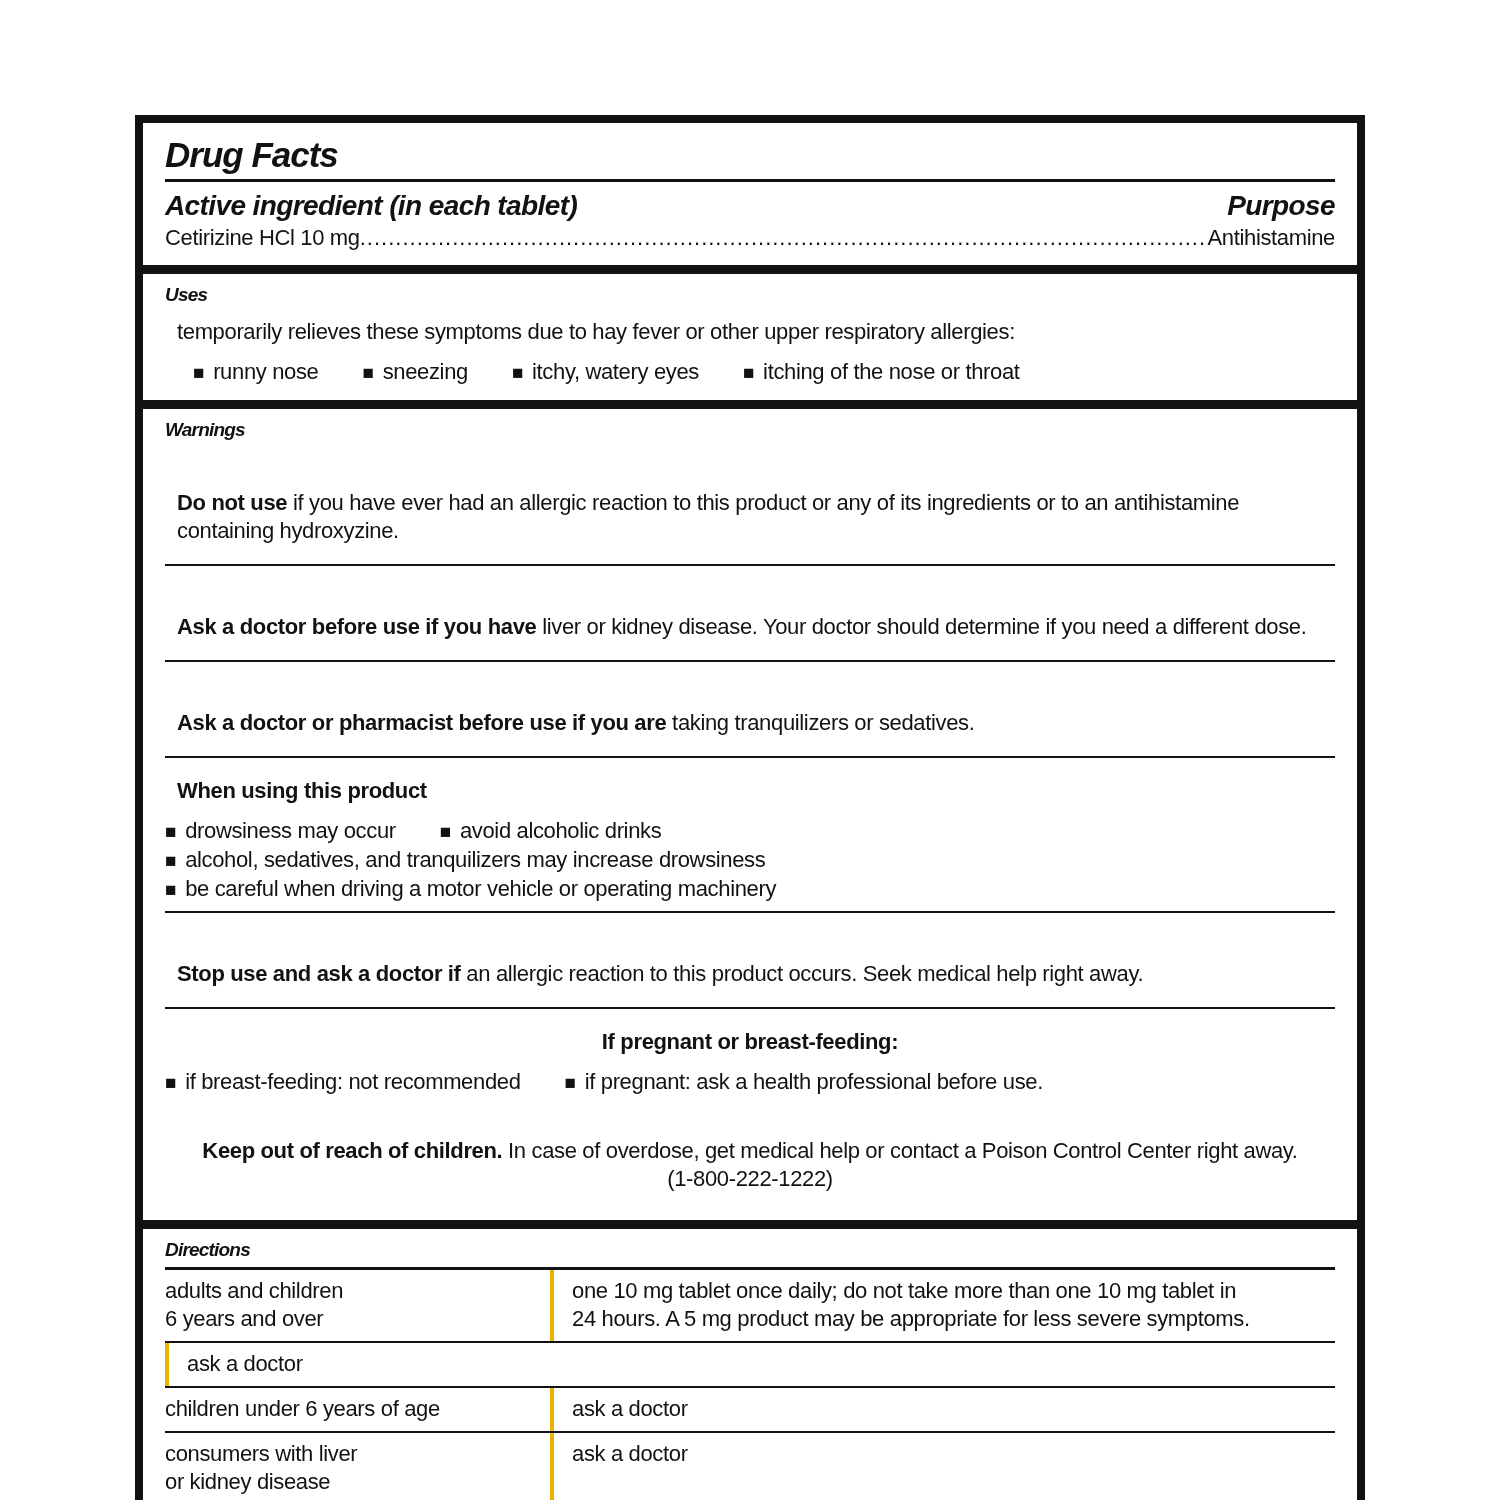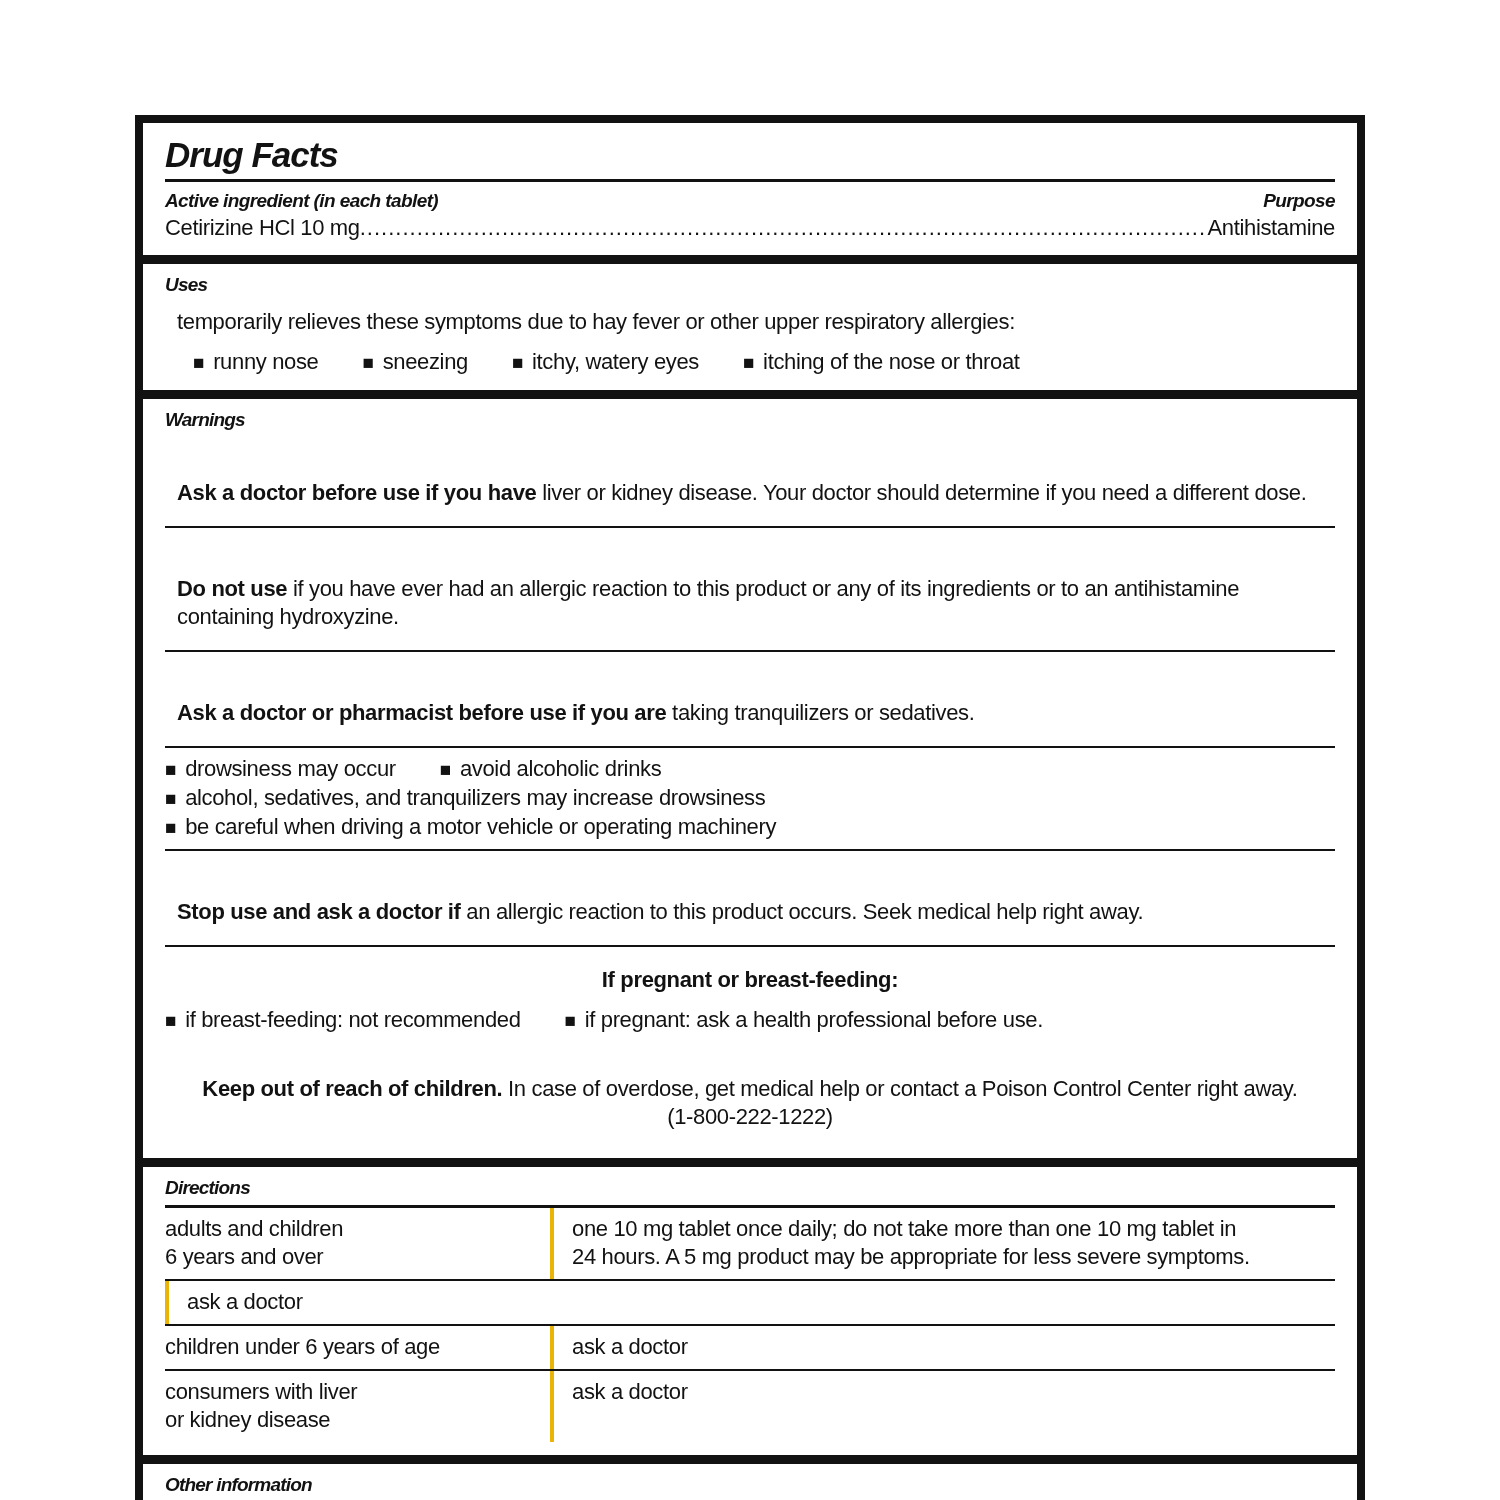--- a/index.html
+++ b/index.html
@@ -21,21 +21,21 @@
   
   .big-title {
     font-style: italic; font-weight: 700; font-size: 35px;
     letter-spacing: -1px; margin: 4px 0 4px 0;
   }
   .sec-h {
     font-style: italic; font-weight: 700; font-size: 19px;
     letter-spacing: -0.8px; margin: 2px 0 6px 0;
   }
   .sub-h {
-    font-style: italic; font-weight: 700; font-size: 19px;
+    font-style: italic; font-weight: 700; font-size: 28px;
     letter-spacing: -0.6px; margin: 0;
   }
   .body-txt, .cell, .bullet-item, .lead-par {
     font-size: 22px; letter-spacing: -0.35px; line-height: 28px;
   }
   .pre { white-space: pre-line; }
   .b { font-weight: 700; }
   p { margin: 12px; }
 
   
@@ -108,38 +108,39 @@
         <span>itching of the nose or throat</span>
       </span>
     </div>
   </section>
 
   <section class="sec">
     <h2 class="sec-h">Warnings</h2>
 
     <div class="warn-sub">
       <p class="lead-par pre">
-        <span class="b">Ask a doctor before use if you have</span><span> liver or kidney disease. Your doctor should determine if you need a different dose.</span>
-      </p>
-    </div>
-
-    <div class="warn-sub">
-      <p class="lead-par pre">
         <span class="b">Do not use</span><span> if you have ever had an allergic reaction to this product or any of its ingredients or to an antihistamine
 containing hydroxyzine.</span>
       </p>
     </div>
 
     <div class="warn-sub">
       <p class="lead-par pre">
+        <span class="b">Ask a doctor before use if you have</span><span> liver or kidney disease. Your doctor should determine if you need a different dose.</span>
+      </p>
+    </div>
+
+    <div class="warn-sub">
+      <p class="lead-par pre">
         <span class="b">Ask a doctor or pharmacist before use if you are</span><span> taking tranquilizers or sedatives.</span>
       </p>
     </div>
 
     <div class="warn-sub">
+      <p class="lead-par b">When using this product</p>
       <div class="bullet-row">
         <span class="bullet-item">
           <span class="sq">■</span>
           <span>drowsiness may occur</span>
         </span>
         <span class="bullet-item">
           <span class="sq">■</span>
           <span>avoid alcoholic drinks</span>
         </span>
       </div>

